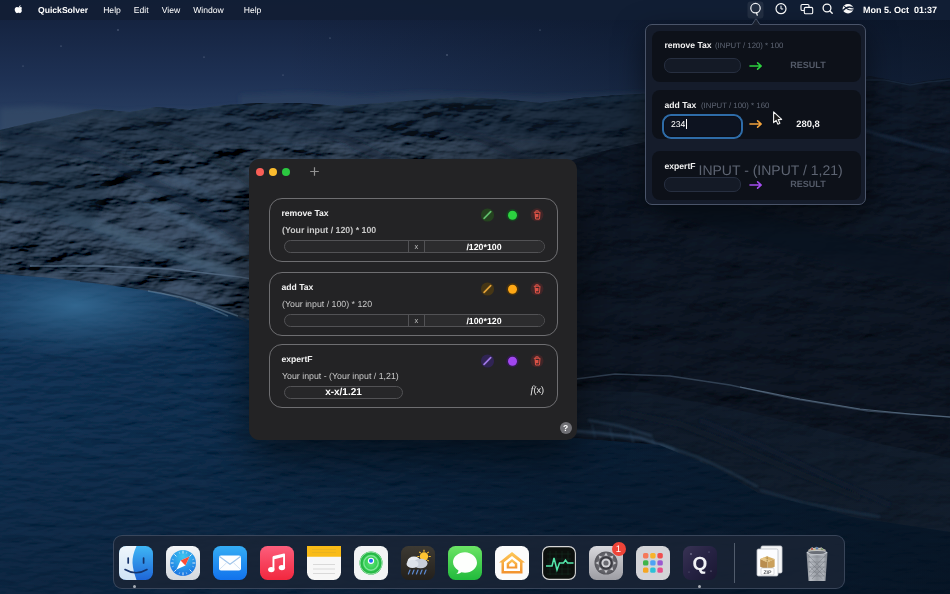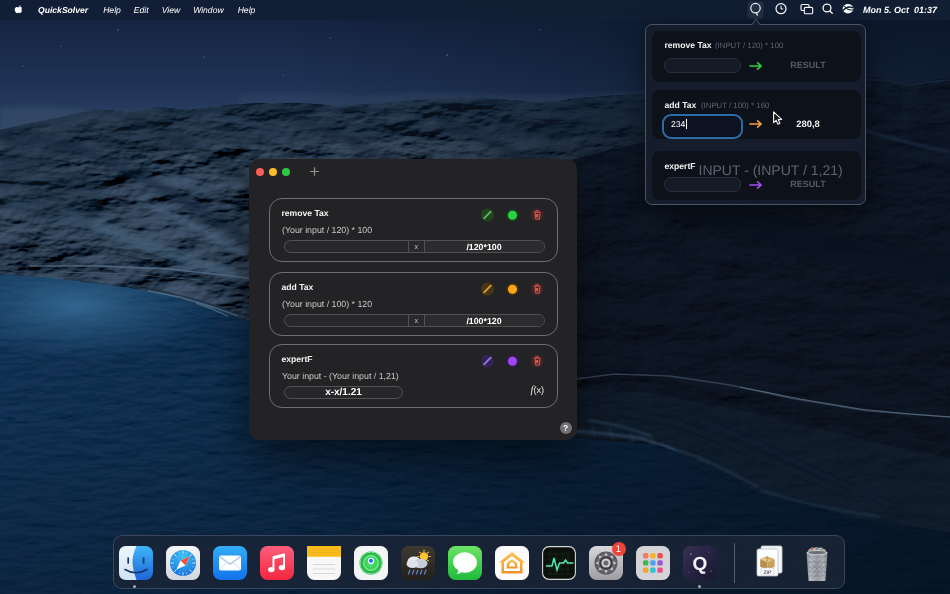--- a/index.html
+++ b/index.html
@@ -180,30 +180,30 @@
     </g>
 
     <path d="M80,280 130,287 160,292 205,305 232,315 250,324 230,310 200,300 160,290 120,285 80,282 Z" fill="#203349" opacity="0.95"></path>
     <path d="M148,291 180,297 210,306 238,316" stroke="#6f94b0" stroke-width="1.4" fill="none" opacity="0.5"></path>
     <path d="M196,303 212,309 228,316" stroke="#7fa2bc" stroke-width="1.6" fill="none" opacity="0.4"></path>
 
     <path d="M30,266 100,266 170,269 240,277 300,287" stroke="#5d7590" stroke-width="1.5" fill="none" opacity="0.75"></path>
     <path d="M60,272 130,274 200,280" stroke="#4e667e" stroke-width="1" fill="none" opacity="0.6"></path>
   </svg>
 
-  <div class="abs" id="menubar" style="left:0;top:0;width:950px;height:20px;background:rgba(18,31,53,0.95);color:#fff;font-style:italic;">
+  <div class="abs" id="menubar" style="left:0;top:0;width:950px;height:20px;background:rgba(18,31,53,0.95);color:#fff;">
     <svg class="abs" style="left:14px;top:4.5px" width="10" height="10" viewBox="0 0 16 16">
       <path fill="#fff" d="M11.5,1.1c0.1,0.9-0.3,1.8-0.8,2.4C10.1,4.2,9.2,4.7,8.3,4.6C8.2,3.7,8.6,2.9,9.1,2.3C9.7,1.6,10.7,1.2,11.5,1.1z M13.9,12.1c-0.4,0.9-0.6,1.3-1.1,2c-0.7,1-1.7,2.3-2.9,2.3c-1.1,0-1.4-0.7-2.8-0.7c-1.4,0-1.7,0.7-2.8,0.7c-1.2,0-2.1-1.2-2.8-2.2C-0.4,11.5-0.6,8.1,0.7,6.3c0.9-1.3,2.3-2,3.6-2c1.3,0,2.2,0.7,3.3,0.7c1.1,0,1.7-0.7,3.3-0.7c1.2,0,2.4,0.6,3.3,1.7C13.3,7.1,12.8,10.4,13.9,12.1z" transform="scale(0.82) translate(1.5,-0.5)"></path>
     </svg>
     <div class="abs" style="left:38px;top:0;height:20px;display:flex;align-items:center;gap:0;font-size:8.6px;">
       <span style="font-weight:bold;margin-right:15px;">QuickSolver</span>
       <span style="margin-right:13px;">Help</span>
       <span style="margin-right:13px;">Edit</span>
       <span style="margin-right:13px;">View</span>
-      <span style="margin-right:14px;">Window</span>
+      <span style="margin-right:20px;">Window</span>
       <span>Help</span>
     </div>
 
     <svg class="abs" style="left:747px;top:0" width="110" height="20" viewBox="0 0 110 20">
 
       <rect x="0.5" y="1.5" width="16" height="17" rx="3" fill="#ffffff14"></rect>
       <circle cx="8.5" cy="8.2" r="4.7" fill="none" stroke="#f2f4f8" stroke-width="1.25"></circle>
       <path d="M9.3,12.6 L10.3,15.2" stroke="#f2f4f8" stroke-width="1.3" stroke-linecap="round"></path>
 
       <circle cx="34" cy="8.7" r="5" fill="none" stroke="#fff" stroke-width="1.2"></circle>
@@ -227,21 +227,21 @@
 
     <div class="abs" style="left:7px;top:9px;width:8px;height:8px;border-radius:50%;background:#f95f57;"></div>
     <div class="abs" style="left:20px;top:9px;width:8px;height:8px;border-radius:50%;background:#fbbc2e;"></div>
     <div class="abs" style="left:33px;top:9px;width:8px;height:8px;border-radius:50%;background:#2bc840;"></div>
     <svg class="abs" style="left:60px;top:7px" width="11" height="11" viewBox="0 0 11 11">
         <path d="M5.5,1.2 V9.8 M1.2,5.5 H9.8" stroke="#929292" stroke-width="1.2"></path>
       </svg>
 
     <div class="abs" style="left:19.5px;top:39px;width:289px;height:64px;border:1px solid #6e6e71;border-radius:13px;">
       <div class="abs" style="left:12px;top:9px;font-size:8.6px;font-weight:bold;color:#f2f2f2;">remove Tax</div>
-      <div class="abs" style="left:12.5px;top:26px;font-size:8.8px;color:#c9c9c9;">(Your input / 120) * 100</div>
+      <div class="abs" style="left:12.5px;top:26px;font-size:8.8px;color:#c9c9c9;font-weight:bold;">(Your input / 120) * 100</div>
       <svg class="abs" style="left:206px;top:8.4px" width="70" height="16" viewBox="0 0 70 16">
         <circle cx="11.5" cy="8" r="6.6" fill="#24421f"></circle>
         <path d="M8.1,11.4 L14.7,4.6" stroke="#5fbc6b" stroke-width="1.7" stroke-linecap="round"></path>
         <circle cx="36.5" cy="8.2" r="6.2" fill="#174020"></circle>
         <circle cx="36.5" cy="8.2" r="4.5" fill="#2bd33f"></circle>
         <circle cx="61" cy="7.8" r="6.5" fill="#402527"></circle>
         <g stroke="#da5246" stroke-width="1.05" fill="none">
           <path d="M57.8,5.2 h6.4 M59.0,5.2 l0.5,6.2 a0.8,0.8 0 0 0 0.8,0.7 h2.4 a0.8,0.8 0 0 0 0.8,-0.7 l0.5,-6.2 M59.8,5 v-0.8 a0.5,0.5 0 0 1 0.5,-0.5 h1.4 a0.5,0.5 0 0 1 0.5,0.5 v0.8 M60.1,7 v3.2 M61,7 v3.2 M61.9,7 v3.2"></path>
         </g>
       </svg>

